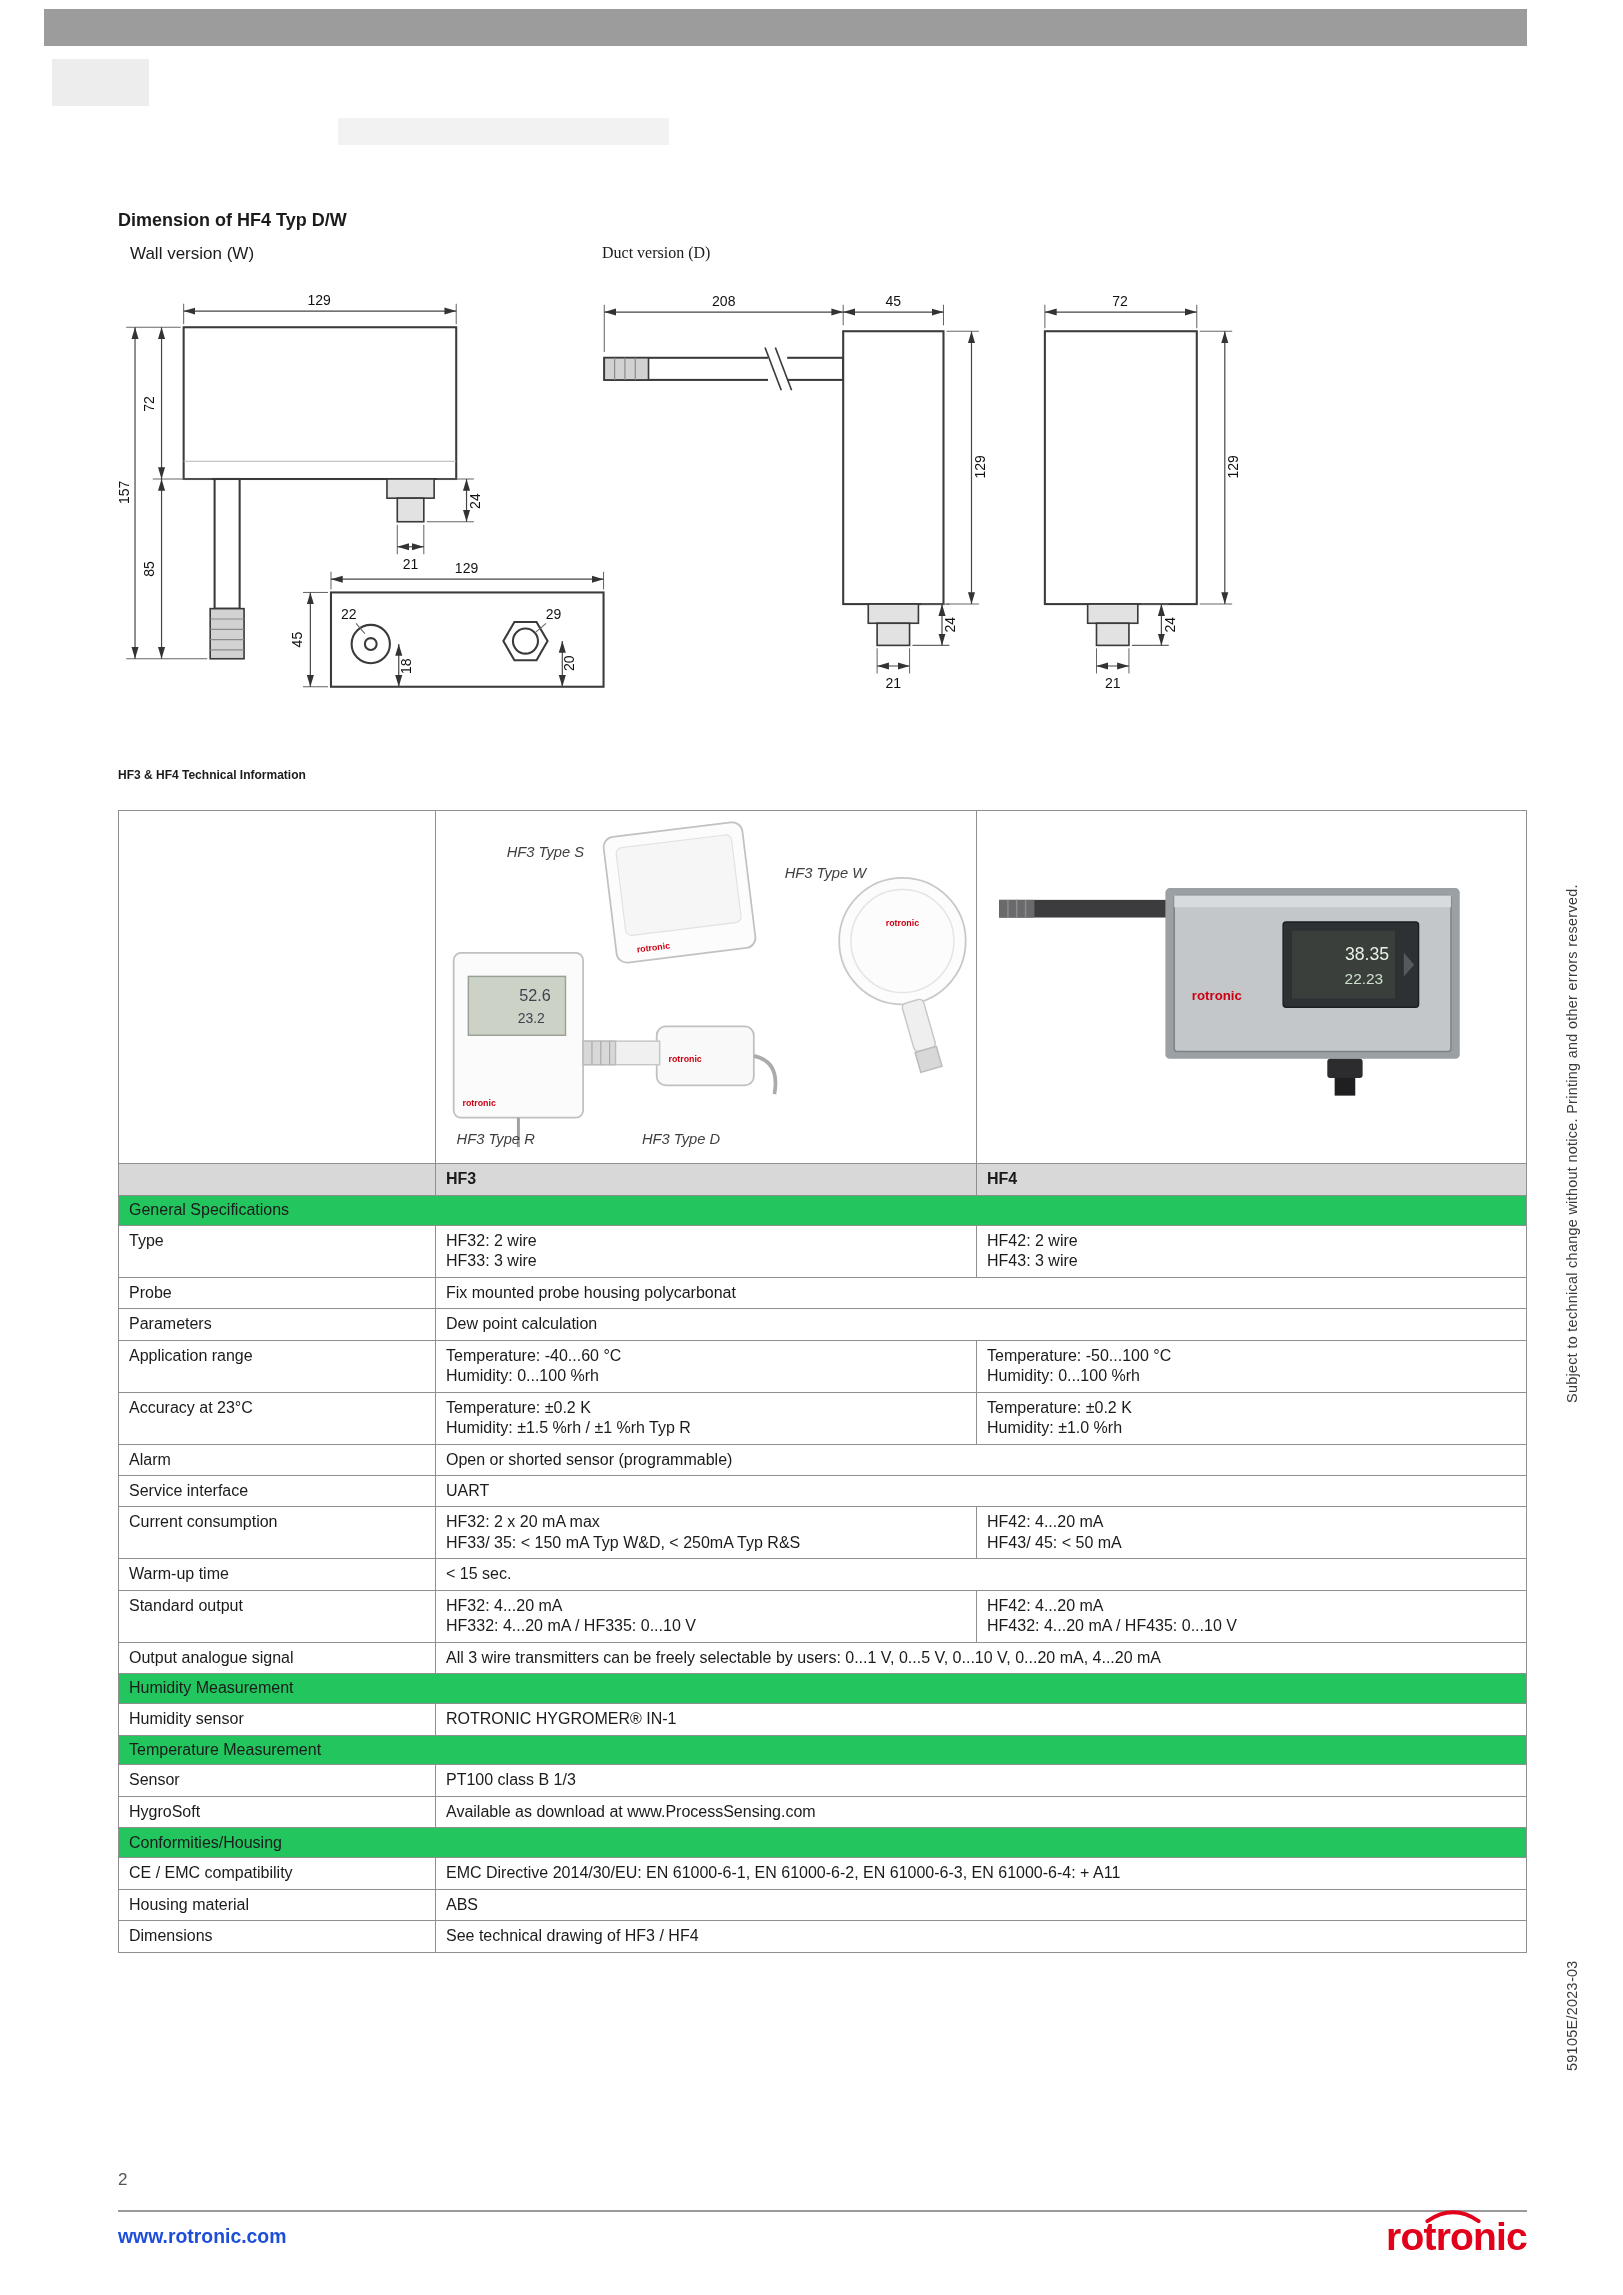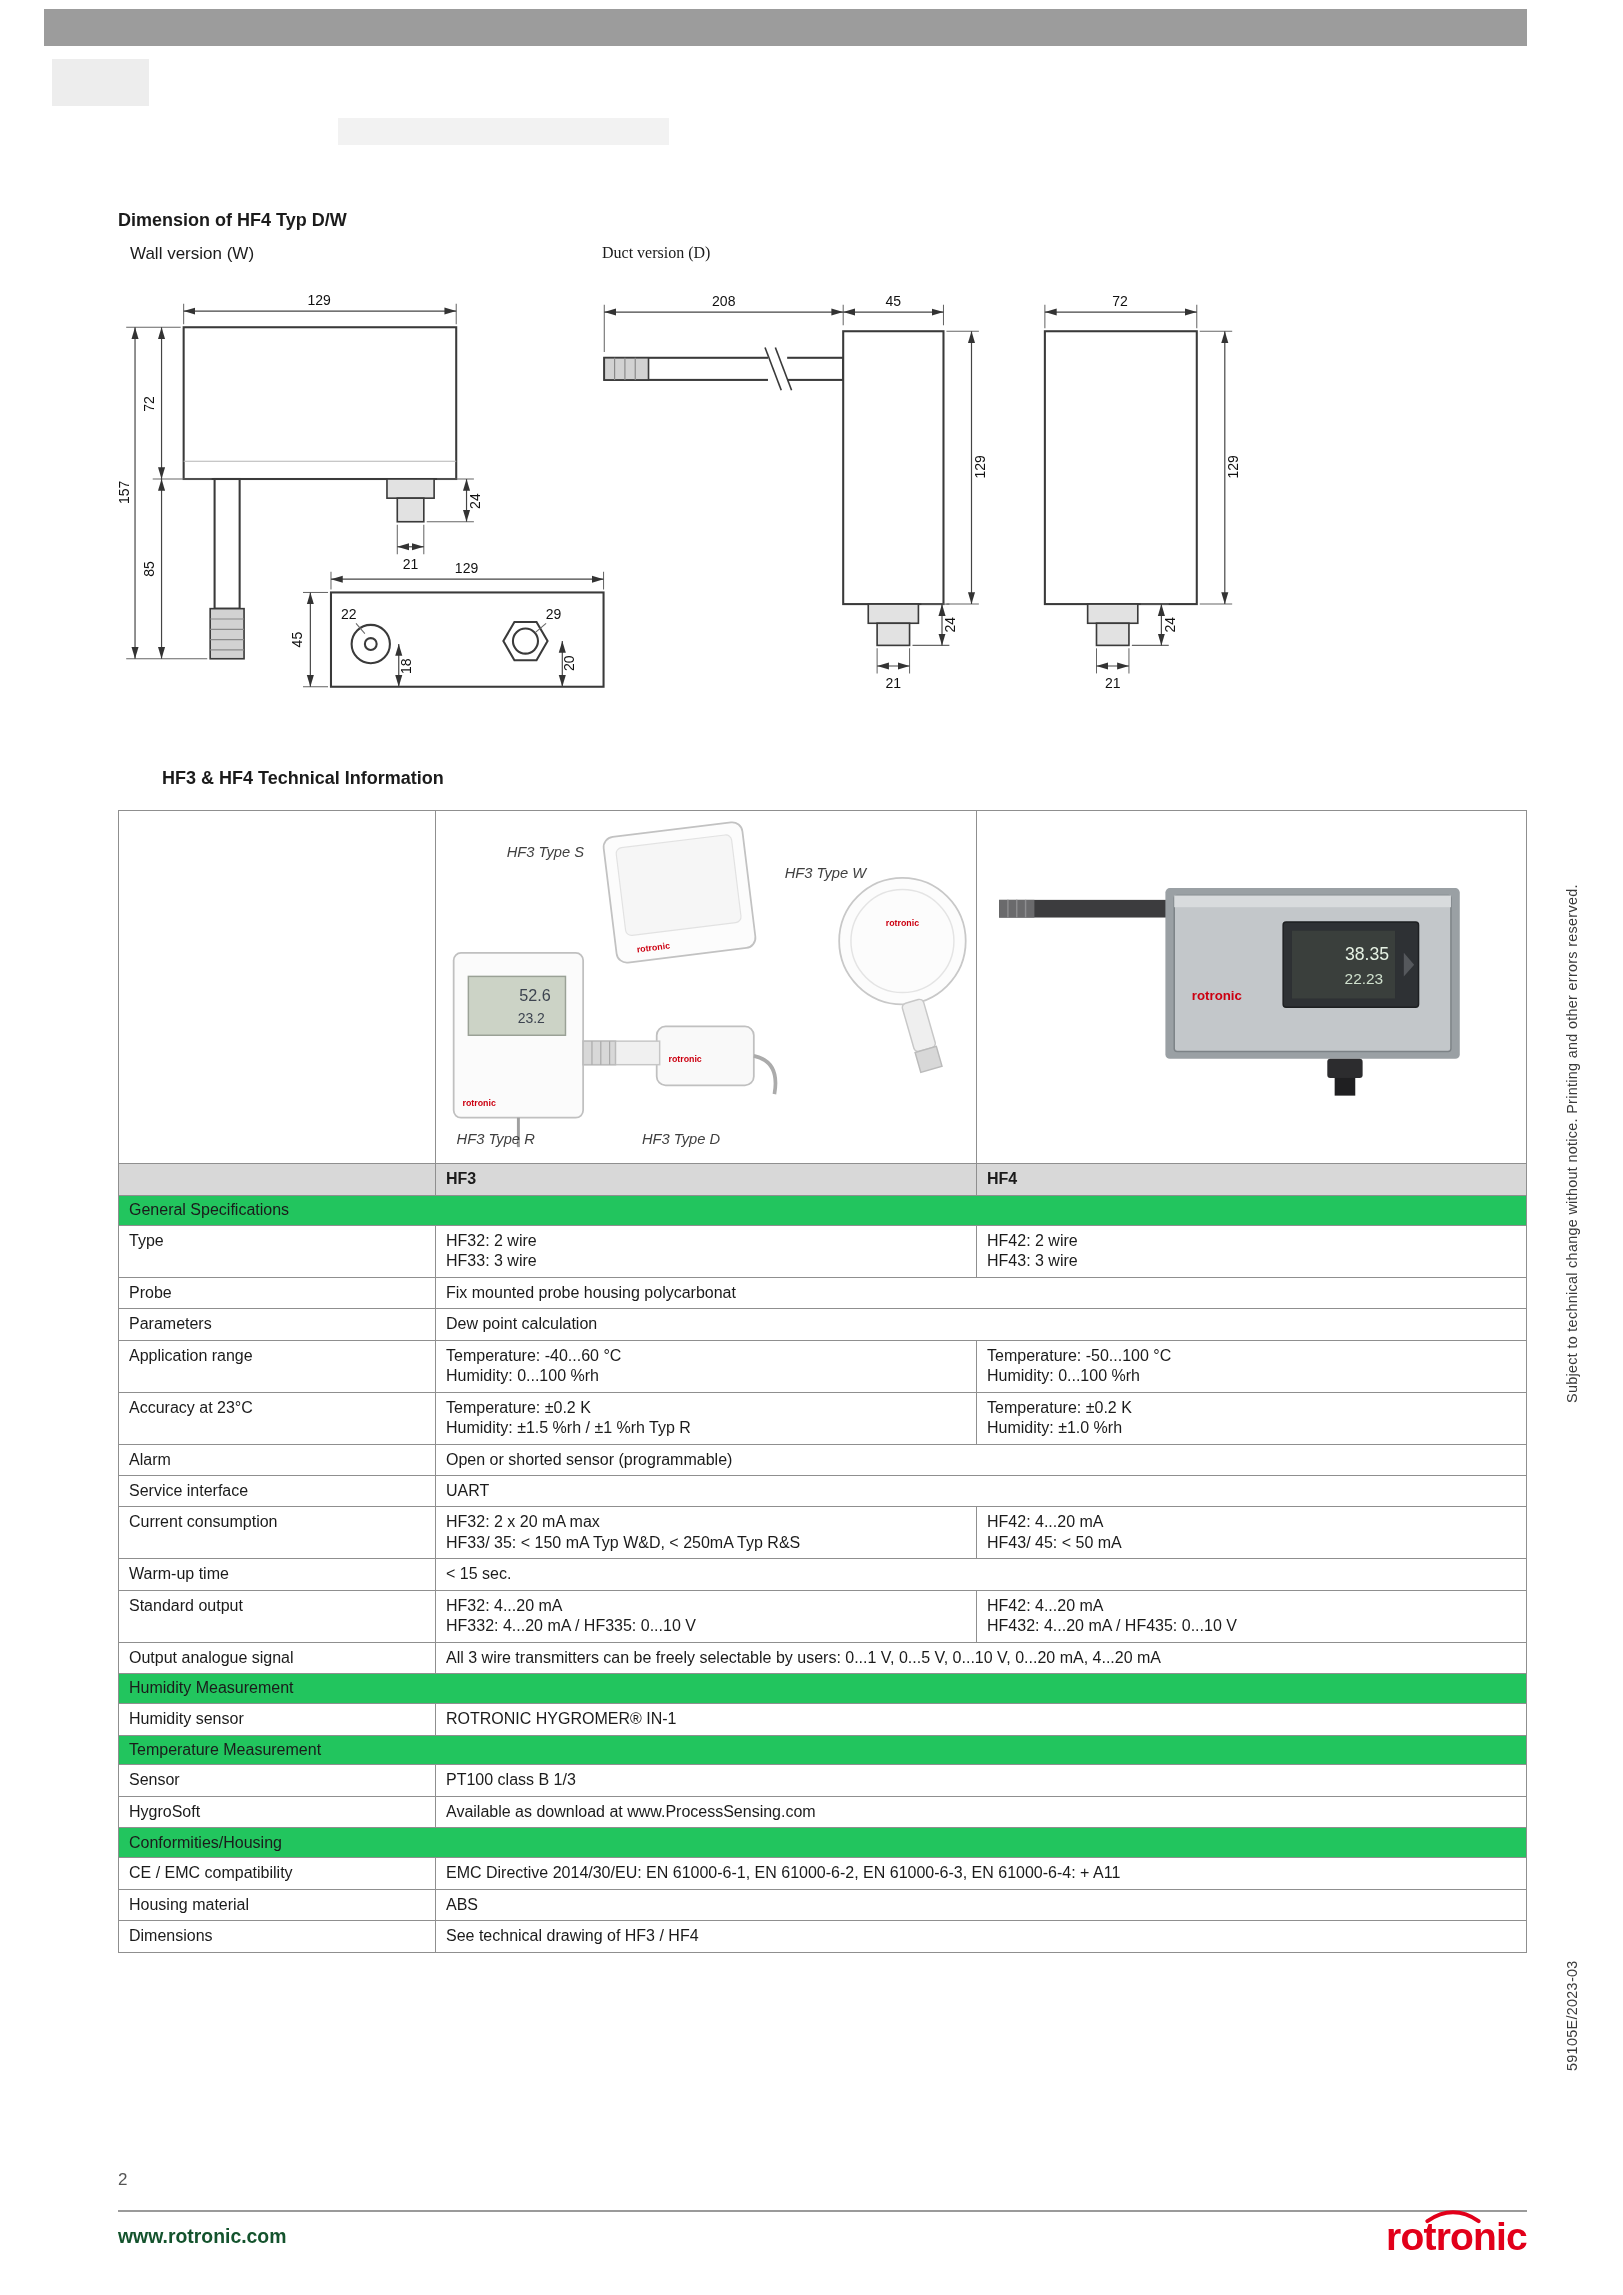--- a/index.html
+++ b/index.html
@@ -9,21 +9,21 @@
   .abs { position:absolute; }
 
   .topbar { left:44px; top:8.5px; width:1483px; height:37px; background:#9c9c9c; }
   .ghost { background:#efefef; }
   .g1 { left:52px; top:59px; width:97px; height:47px; background:#ededed; }
   .g2 { left:338px; top:118px; width:331px; height:27px; background:#f2f2f2; }
 
   .h-dim  { left:118px; top:210px; font-size:18px; font-weight:bold; }
   .sub-wall { left:118px; top:244px; font-size:17px;margin-left:12px; }
   .sub-duct { left:602px; top:244px; font-size:16px;font-family:Liberation Serif, serif; }
-  .h-tech { left:118px; top:768px; font-size:18px; font-weight:bold;margin-left:44px; }
+  .h-tech { left:118px; top:768px; font-size:12px; font-weight:bold; }
 
   .draw-wall  { left:117px; top:286px; }
   .draw-duct  { left:592px; top:287px;text-align:right; }
   .draw-front { left:1018px; top:287px; }
 
   svg text { font-family:"Liberation Sans", sans-serif; }
   .obj  { fill:#fff; stroke:#3a3a3a; stroke-width:1.4; }
   .obj2 { fill:#e2e2e2; stroke:#3a3a3a; stroke-width:1.1; }
   .fil  { fill:#d2d2d2; stroke:#3a3a3a; stroke-width:1.1; }
   .ext  { stroke:#666; stroke-width:0.7; }
@@ -40,21 +40,21 @@
   .sec td { background:#22c55e; font-weight:normal; padding:4.2px 10px; }
   .pre { white-space:pre-line; }
   .img-cell { padding:0 !important; height:347px; vertical-align:middle !important; }
 
   .vtext { writing-mode:vertical-rl; transform:rotate(180deg); font-size:14.4px; color:#3a3a3a; letter-spacing:0.3px; }
   .side-note { left:1564px; top:813px; height:590px; width:22px; }
   .doc-code  { left:1564px; top:1926px; height:145px; width:22px; }
 
   .page-num { left:118px; top:2170px; font-size:17px; color:#555; }
   .rule { left:118px; top:2210px; width:1409px; height:1.7px; background:#9a9a9a; }
-  .website { left:118px; top:2225px; font-size:19.4px; font-weight:bold; color:#14532d; }
+  .website { left:118px; top:2225px; font-size:19.4px; font-weight:bold; color:#1d4ed8; }
   .logo { right:96px; top:2215px; font-size:39px; font-weight:bold; color:#e2001a; letter-spacing:-0.8px; }
   .logo-arc { position:absolute; left:39px; top:-8.5px; width:56px; height:17px; }
 </style>
 </head>
 <body>
 
 <div class="page">
 
   <div class="abs topbar"></div>
   <div class="abs ghost g1"></div>

